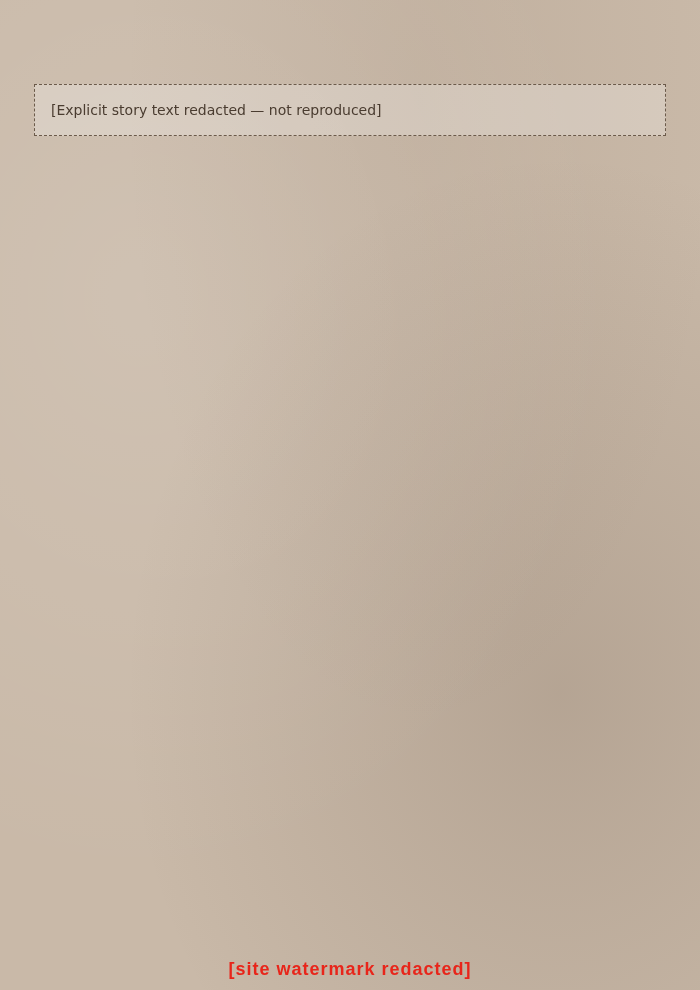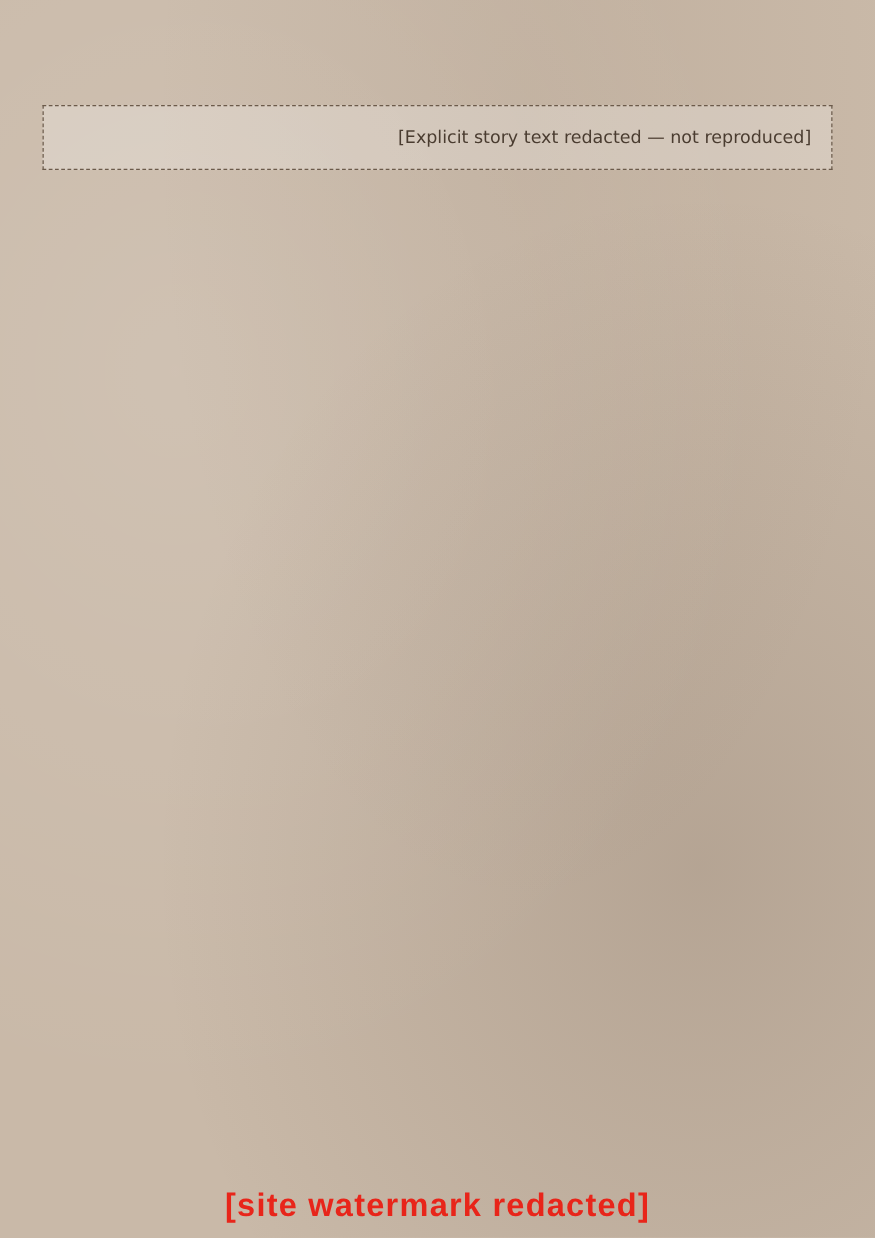--- a/index.html
+++ b/index.html
@@ -13,25 +13,25 @@
     font-family:"DejaVu Sans", sans-serif;
     position:relative;overflow:hidden;
   }
   .text-block{
     padding:8px 10px;
     font-size:13.5px;line-height:1.32;color:#141414;
     white-space:pre-wrap;
   }
   .redacted-note{
     margin:40px 24px;padding:16px;border:1px dashed #6b5a4a;
-    color:#4a3c30;font-size:14px;background:rgba(255,255,255,.25);text-align:right;
+    color:#4a3c30;font-size:14px;background:rgba(255,255,255,.25);
   }
   .watermark{
     position:absolute;left:0;right:0;bottom:10px;
-    text-align:center;font-weight:bold;font-size:26px;
+    text-align:center;font-weight:bold;font-size:18px;
     color:#e8251a;letter-spacing:1px;
     font-family:"Liberation Sans", sans-serif;
   }
 </style>
 </head>
 <body>
 
 <div class="text-block">
   <div class="redacted-note">[Explicit story text redacted — not reproduced]</div>
 </div>

